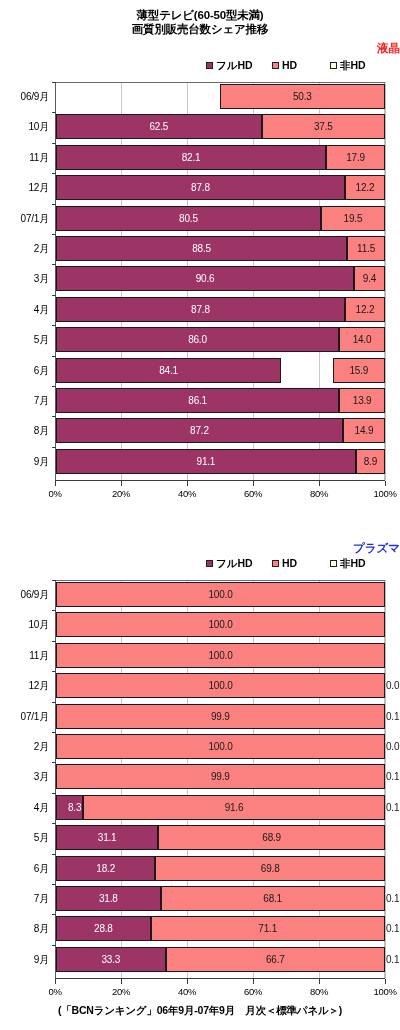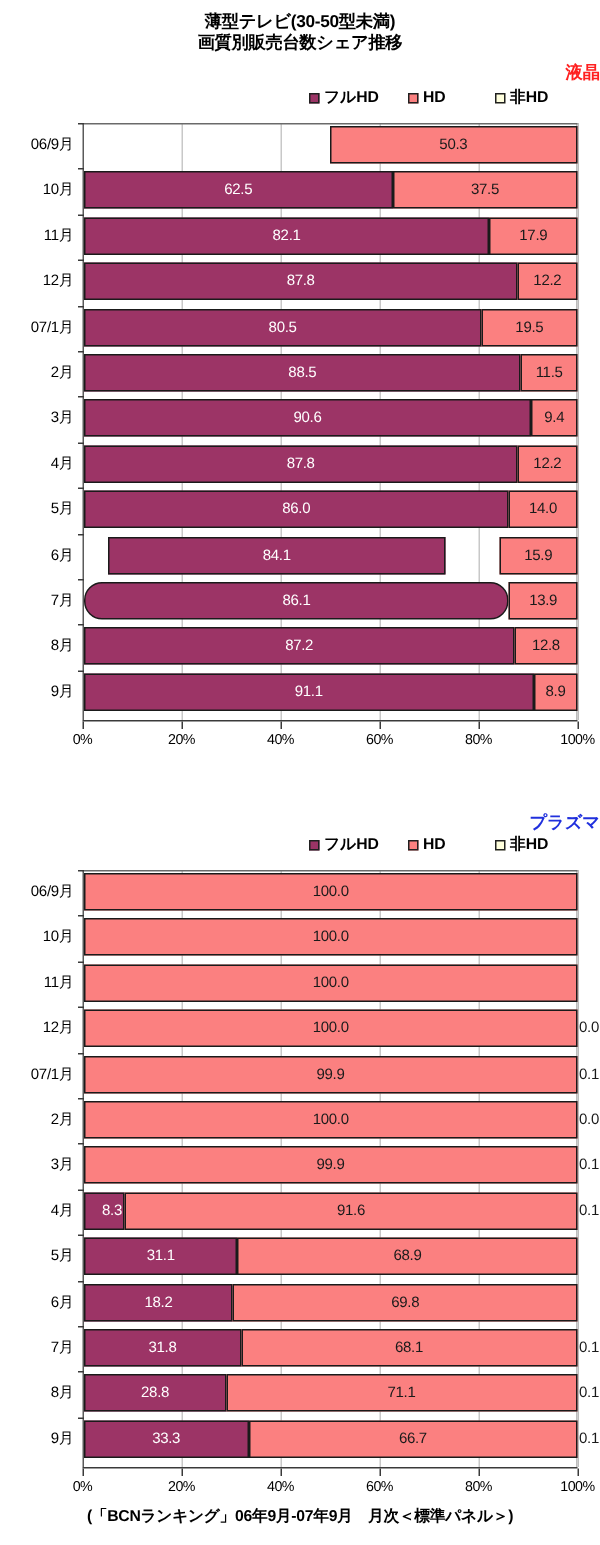--- a/index.html
+++ b/index.html
@@ -192,21 +192,21 @@
     font-weight: bold;
     letter-spacing: -0.2px;
   }
 </style>
 </head>
 <body>
 
 <div class="page">
 
   <div class="main-title" style="top:8px;">
-    <span class="l1">薄型テレビ(30-50型未満)</span>
+    <span class="l1">薄型テレビ(60-50型未満)</span>
     <span class="l2">画質別販売台数シェア推移</span>
   </div>
 
   <div class="sub-title sub-lcd" style="top:41px;">液晶</div>
   <div class="legend" id="legend-lcd" style="top:58px; left:0; width:400px;">
       <div class="legend-item" style="left: 206px;">
         <span class="swatch" style="background: rgb(156, 52, 102);"></span>
         <span class="legend-label">フルHD</span>
       </div>
       <div class="legend-item" style="left: 272px;">
@@ -329,49 +329,49 @@
           </div>
           <div class="seg seg-hd" style="left: 282.94px; width: 46.06px;">
             <span class="seg-val">14.0</span>
           </div>
         </div>
       </div>
       <div class="row" style="top: 276px;">
         <div class="row-label">6月</div>
         <div class="row-tick" style="top: -2px;"></div>
         <div class="bars">
-          <div class="seg seg-full" style="left: 16px; width: 225px;">
+          <div class="seg seg-full" style="left: 0px; width: 225px;">
             <span class="seg-val">84.1</span>
           </div>
           <div class="seg seg-hd" style="left: 276.689px; width: 52.311px;">
             <span class="seg-val">15.9</span>
           </div>
         </div>
       </div>
       <div class="row" style="top: 306px;">
         <div class="row-label">7月</div>
         <div class="row-tick" style="top: -2px;"></div>
         <div class="bars">
-          <div class="seg seg-full" style="left: 0px; width: 283.269px; border-radius: 12px;">
+          <div class="seg seg-full" style="left: 0px; width: 283.269px;">
             <span class="seg-val">86.1</span>
           </div>
           <div class="seg seg-hd" style="left: 283.269px; width: 45.731px; text-align: right;">
             <span class="seg-val">13.9</span>
           </div>
         </div>
       </div>
       <div class="row" style="top: 336px;">
         <div class="row-label">8月</div>
         <div class="row-tick" style="top: -2px;"></div>
         <div class="bars">
           <div class="seg seg-full" style="left: 0px; width: 286.888px;">
             <span class="seg-val">87.2</span>
           </div>
           <div class="seg seg-hd" style="left: 286.888px; width: 42.112px;">
-            <span class="seg-val">12.8</span>
+            <span class="seg-val">14.9</span>
           </div>
         </div>
       </div>
       <div class="row" style="top: 367px;">
         <div class="row-label">9月</div>
         <div class="row-tick" style="top: -2px;"></div>
         <div class="bars">
           <div class="seg seg-full" style="left: 0px; width: 299.719px;">
             <span class="seg-val">91.1</span>
           </div>

